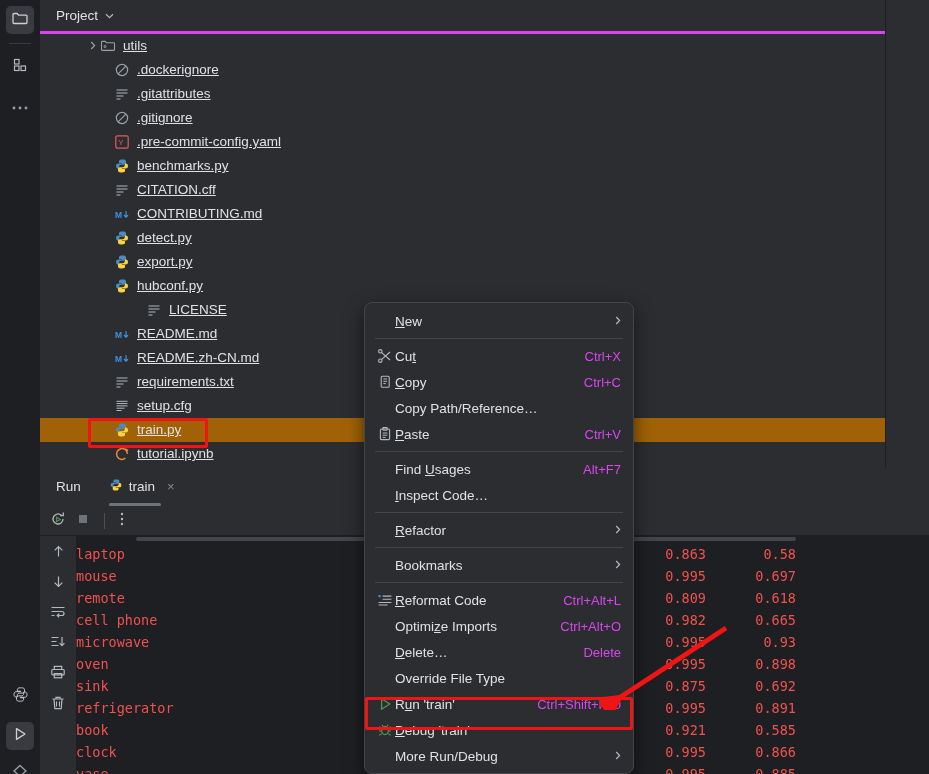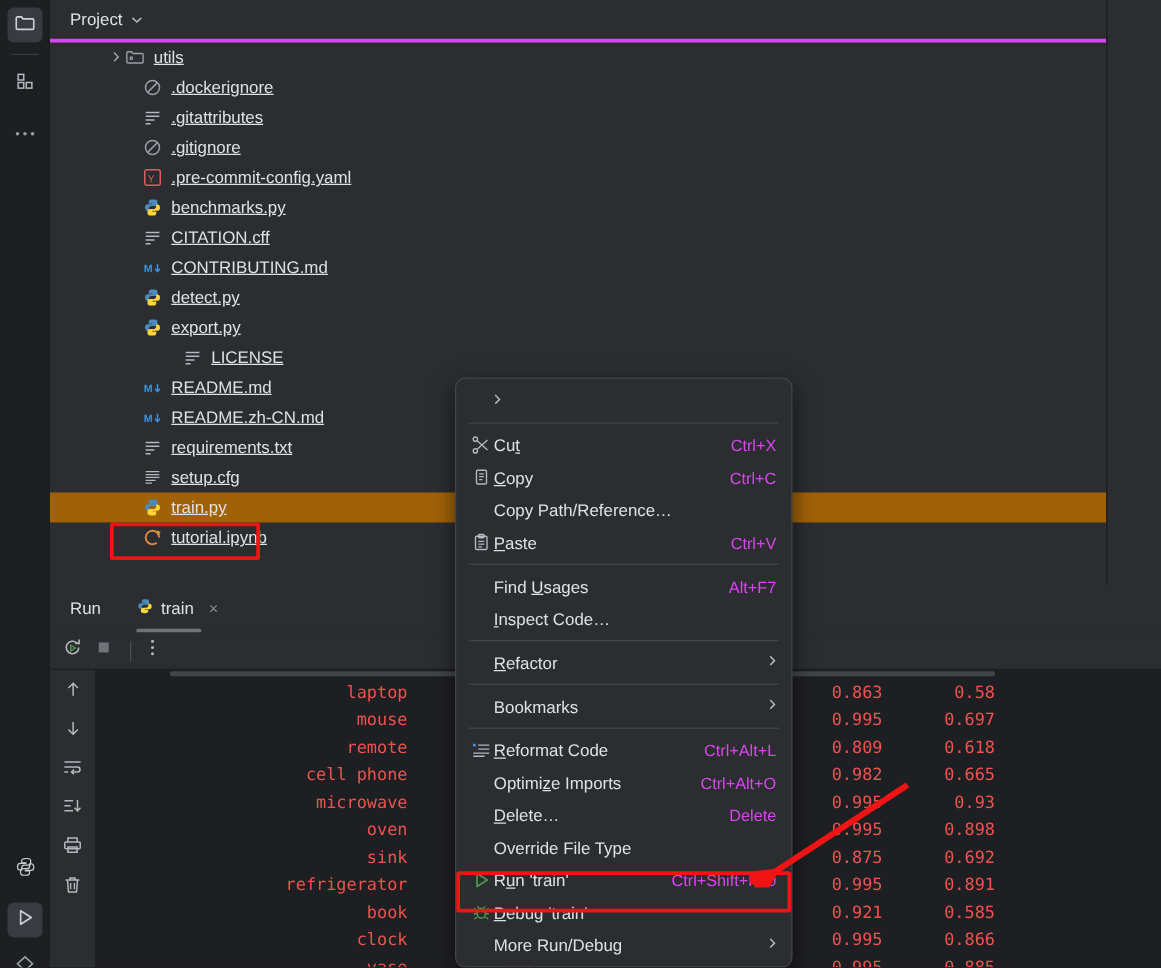--- a/index.html
+++ b/index.html
@@ -81,21 +81,21 @@
     background: #2b2d30; display: flex; flex-direction: column; align-items: center;
     padding-top: 8px; gap: 11px;
   }
   .console {
     position: absolute; left: 36px; top: 68px; width: 853px; height: 238px;
     background: #1e1f22; overflow: hidden;
     font-family: "DejaVu Sans Mono", monospace; font-size: 13.5px; color: #f0524e;
   }
   .hscroll { position: absolute; left: 60px; top: 1px; width: 660px; height: 4px; background: #43454a; border-radius: 2px; }
   .crow { position: relative; height: 22px; line-height: 22px; white-space: pre; }
-  .c-name { position: absolute; left: 0; width: 250px; text-align: right; }
+  .c-name { position: absolute; left: 0; width: 250px; }
   .c-count { position: absolute; left: 260px; width: 90px; text-align: right; }
   .c-v1 { position: absolute; left: 540px; width: 90px; text-align: right; }
   .c-v2 { position: absolute; left: 630px; width: 90px; text-align: right; }
 
   
   .ctxmenu {
     position: absolute; left: 364px; top: 302px; width: 270px; height: 472px;
     background: #2b2d30; border: 1px solid #43454a; border-radius: 8px;
     box-shadow: 0 6px 18px rgba(0,0,0,.55);
     overflow: hidden; padding-top: 5px;
@@ -254,20 +254,28 @@
             </svg></span>
           <span class="tlabel">detect.py</span>
         </div>
         <div class="trow" style="padding-left: 60px;">
           <span class="tw"></span>
           <span class="ticon"><svg width="16" height="16" viewBox="0 0 16 16">
               <path d="M8 1.6c-1.9 0-3 .5-3 1.7v1.6h3.1v.5H4.1C3 5.4 2 6.2 2 7.9s.8 2.6 2 2.6h1.1V8.9c0-1.2 1-2.1 2.3-2.1h2.9c1 0 1.7-.8 1.7-1.7V3.3c0-1-1-1.7-2.8-1.7z" fill="#4b8bbe"></path>
               <path d="M8 14.4c1.9 0 3-.5 3-1.7v-1.6H7.9v-.5h4c1.1 0 2.1-.8 2.1-2.5s-.8-2.6-2-2.6h-1.1v1.6c0 1.2-1 2.1-2.3 2.1H5.7c-1 0-1.7.8-1.7 1.7v1.6c0 1 1 1.9 2.8 1.9z" fill="#ffd43b"></path>
             </svg></span>
           <span class="tlabel">export.py</span>
+        </div>
+        <div class="trow" style="padding-left: 60px;">
+          <span class="tw"></span>
+          <span class="ticon"><svg width="16" height="16" viewBox="0 0 16 16">
+              <path d="M8 1.6c-1.9 0-3 .5-3 1.7v1.6h3.1v.5H4.1C3 5.4 2 6.2 2 7.9s.8 2.6 2 2.6h1.1V8.9c0-1.2 1-2.1 2.3-2.1h2.9c1 0 1.7-.8 1.7-1.7V3.3c0-1-1-1.7-2.8-1.7z" fill="#4b8bbe"></path>
+              <path d="M8 14.4c1.9 0 3-.5 3-1.7v-1.6H7.9v-.5h4c1.1 0 2.1-.8 2.1-2.5s-.8-2.6-2-2.6h-1.1v1.6c0 1.2-1 2.1-2.3 2.1H5.7c-1 0-1.7.8-1.7 1.7v1.6c0 1 1 1.9 2.8 1.9z" fill="#ffd43b"></path>
+            </svg></span>
+          <span class="tlabel">hubconf.py</span>
         </div>
         <div class="trow" style="padding-left: 92px;">
           <span class="tw"></span>
           <span class="ticon"><svg width="16" height="16" viewBox="0 0 16 16">
               <path d="M2.5 4h11M2.5 7h11M2.5 10h7M2.5 13h4" stroke="#b4b8bf" stroke-width="1.1"></path>
             </svg></span>
           <span class="tlabel">LICENSE</span>
         </div>
         <div class="trow" style="padding-left: 60px;">
           <span class="tw"></span>
@@ -412,20 +420,21 @@
           <div class="crow"><span class="c-name">book</span><span class="c-count">128</span><span class="c-v1">0.921</span><span class="c-v2">0.585</span></div>
           <div class="crow"><span class="c-name">clock</span><span class="c-count">128</span><span class="c-v1">0.995</span><span class="c-v2">0.866</span></div>
           <div class="crow"><span class="c-name">vase</span><span class="c-count">128</span><span class="c-v1">0.995</span><span class="c-v2">0.885</span></div>
         </div>
     </div>
   </div>
 
   <div class="ctxmenu" id="ctxmenu-host">
       <div class="mi">
         <span class="micon"></span>
+        <span class="mlabel"><span class="mnem">N</span>ew</span>
         <span class="marrow"><svg width="6" height="9" viewBox="0 0 6 9">
             <path d="M1.2 1 4.6 4.5 1.2 8" fill="none" stroke="#b4b8bf" stroke-width="1.2"></path>
           </svg></span>
       </div>
       <div class="msep"></div>
       <div class="mi">
         <span class="micon">
           <svg width="16" height="16" viewBox="0 0 16 16">
             <circle cx="3.3" cy="3.3" r="1.7" fill="none" stroke="#b4b8bf" stroke-width="1.1"></circle>
             <circle cx="3.3" cy="12.7" r="1.7" fill="none" stroke="#b4b8bf" stroke-width="1.1"></circle>

